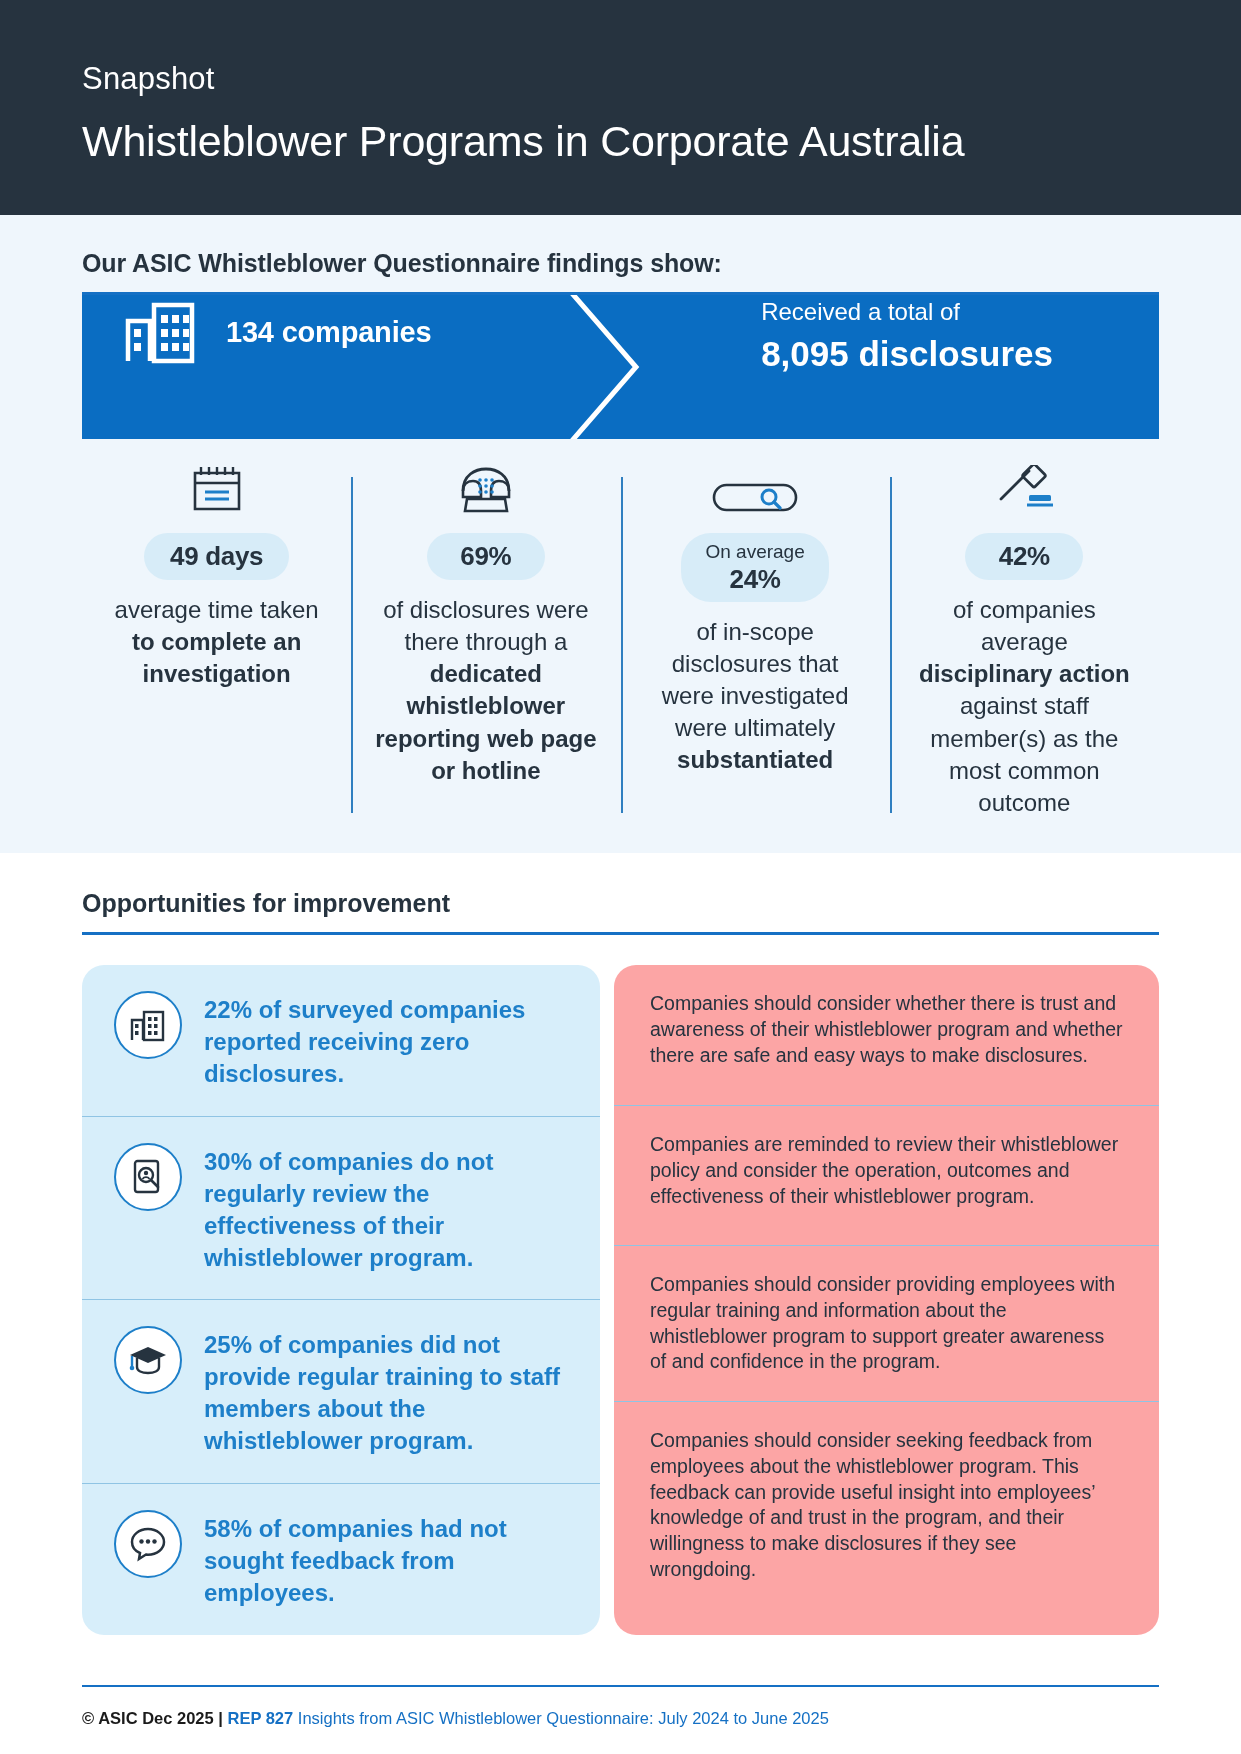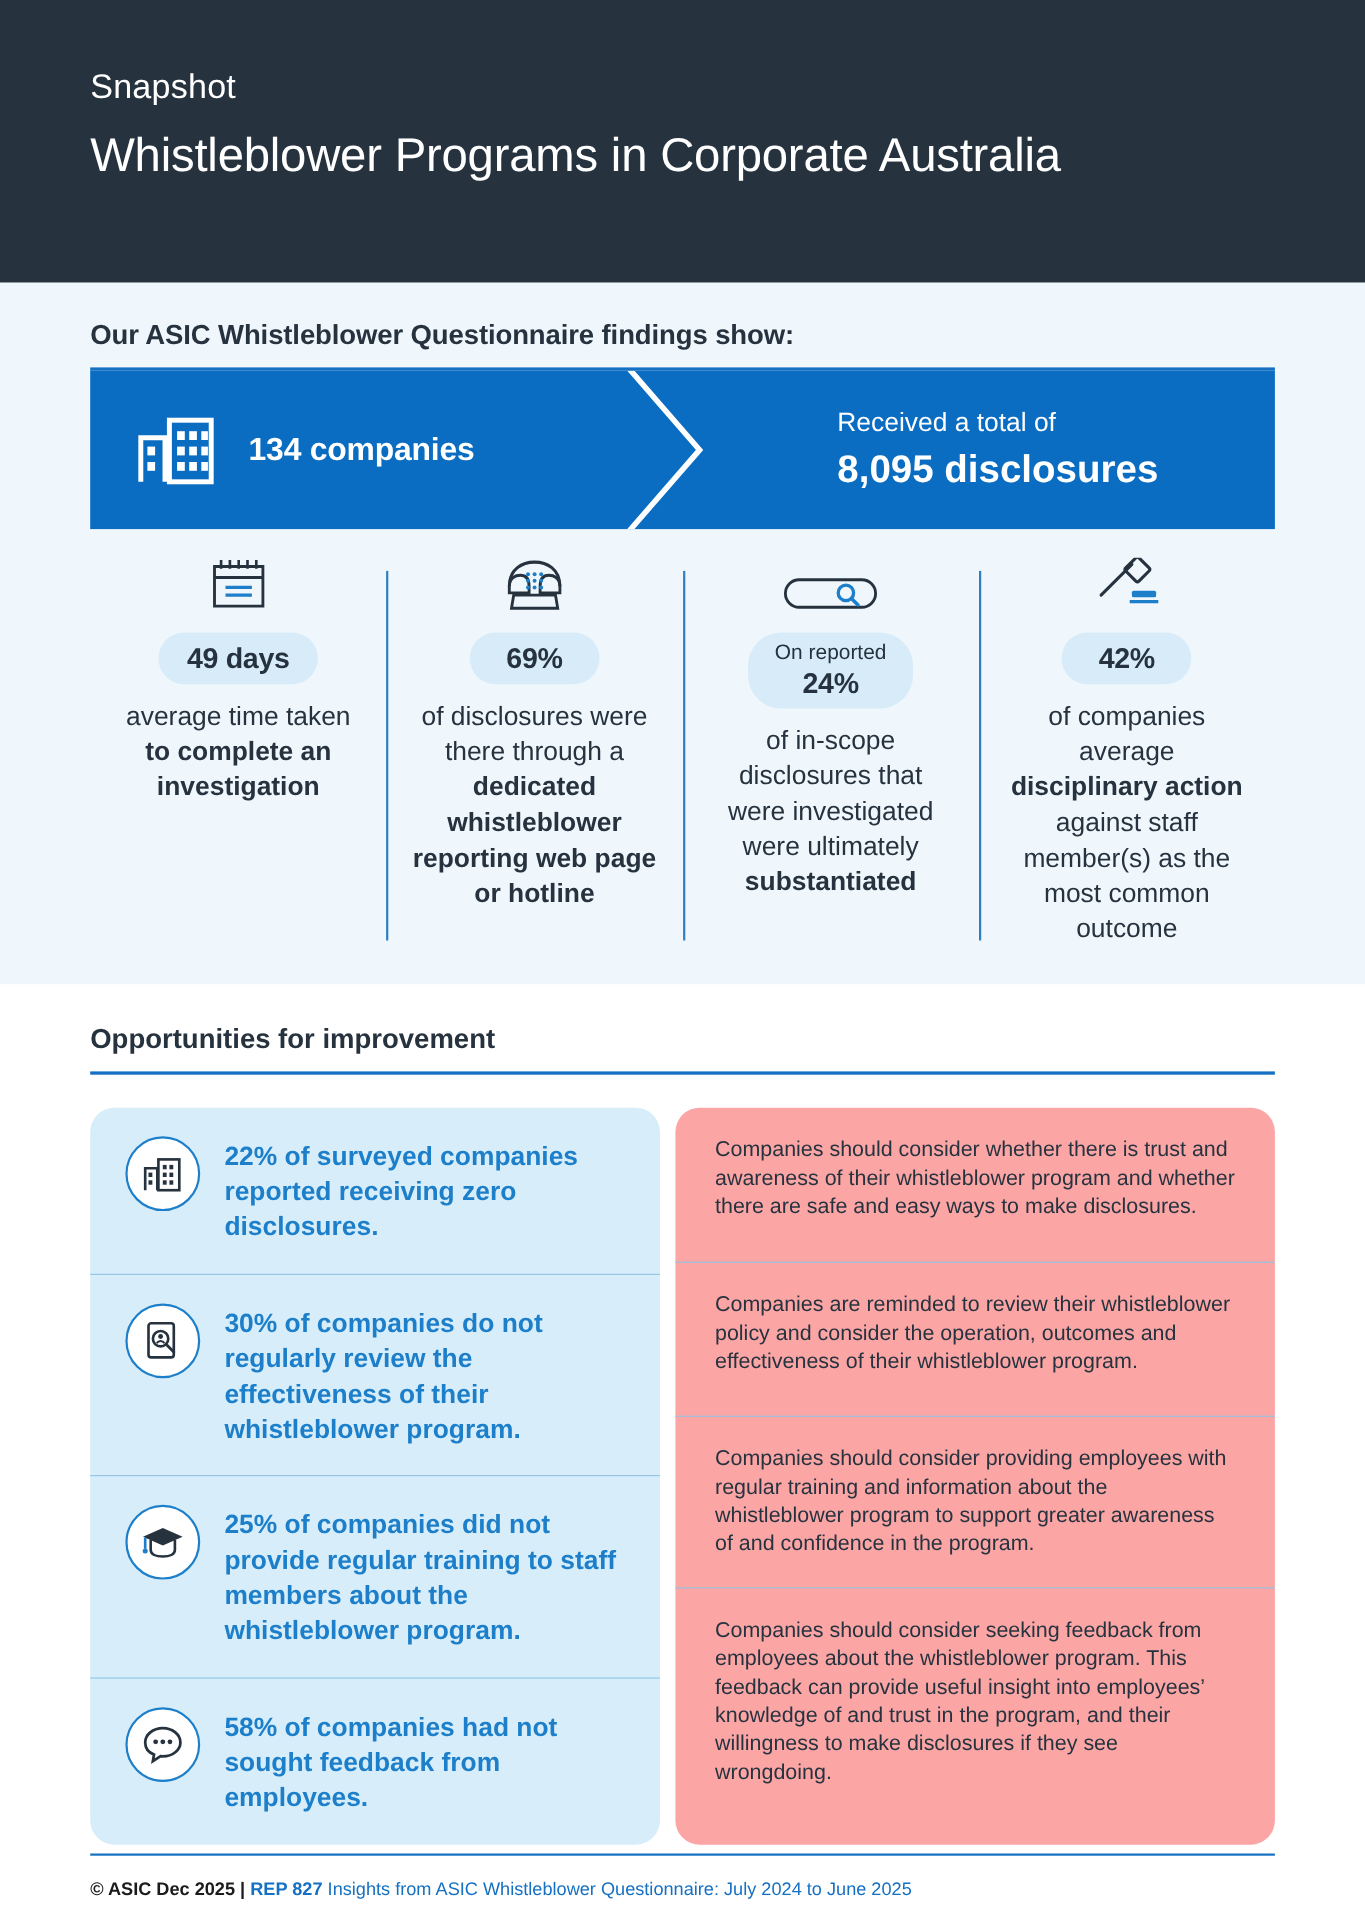--- a/index.html
+++ b/index.html
@@ -7,21 +7,21 @@
     width: 1241px; height: 1754px;
     font-family: "Liberation Sans", sans-serif;
     background: #ffffff;
     overflow: hidden;
   }
   .page { position: relative; width: 1241px; height: 1754px; background:#ffffff; }
 
   
   .header {
     background: #26333f;
-    height: 257px;
+    height: 215px;
     padding: 60px 0 0 82px;
   }
   .header-eyebrow {
     color: #ffffff;
     font-size: 31px;
     font-weight: 400;
     letter-spacing: .2px;
     line-height: 1.2;
   }
   .header-title {
@@ -49,21 +49,21 @@
     background: #1570c4;
     margin-top: 14px;
   }
 
   
   .banner {
     position: relative;
     height: 144px;
     background: #0a6dc2;
     display: flex;
-    align-items: center;
+    align-items: flex-start;
     overflow: hidden;
   }
   .banner-left {
     display: flex;
     align-items: center;
     gap: 28px;
     padding-left: 42px;
     width: 52%;
   }
   .banner-stat {
@@ -287,21 +287,21 @@
 
       <div class="stat-col">
         <div class="stat-icon">
           <svg width="88" height="40" viewBox="0 0 88 40" fill="none">
             <rect x="3" y="8" width="82" height="25" rx="12.5" stroke="#26333f" stroke-width="2.6" fill="none"></rect>
             <circle cx="58" cy="20" r="7" stroke="#1d7fc9" stroke-width="3" fill="none"></circle>
             <path d="M63 25 L69 31" stroke="#1d7fc9" stroke-width="3.2" stroke-linecap="round"></path>
           </svg>
         </div>
         <div class="pill two-line">
-          <div class="pill-pre">On reported</div>
+          <div class="pill-pre">On average</div>
           <div class="pill-num">24%</div>
         </div>
         <div class="stat-text">
           <span>of in-scope disclosures that were investigated were ultimately </span><b>substantiated</b>
         </div>
       </div>
 
       <div class="stat-col">
         <div class="stat-icon">
           <svg width="62" height="52" viewBox="0 0 62 52" fill="none">

